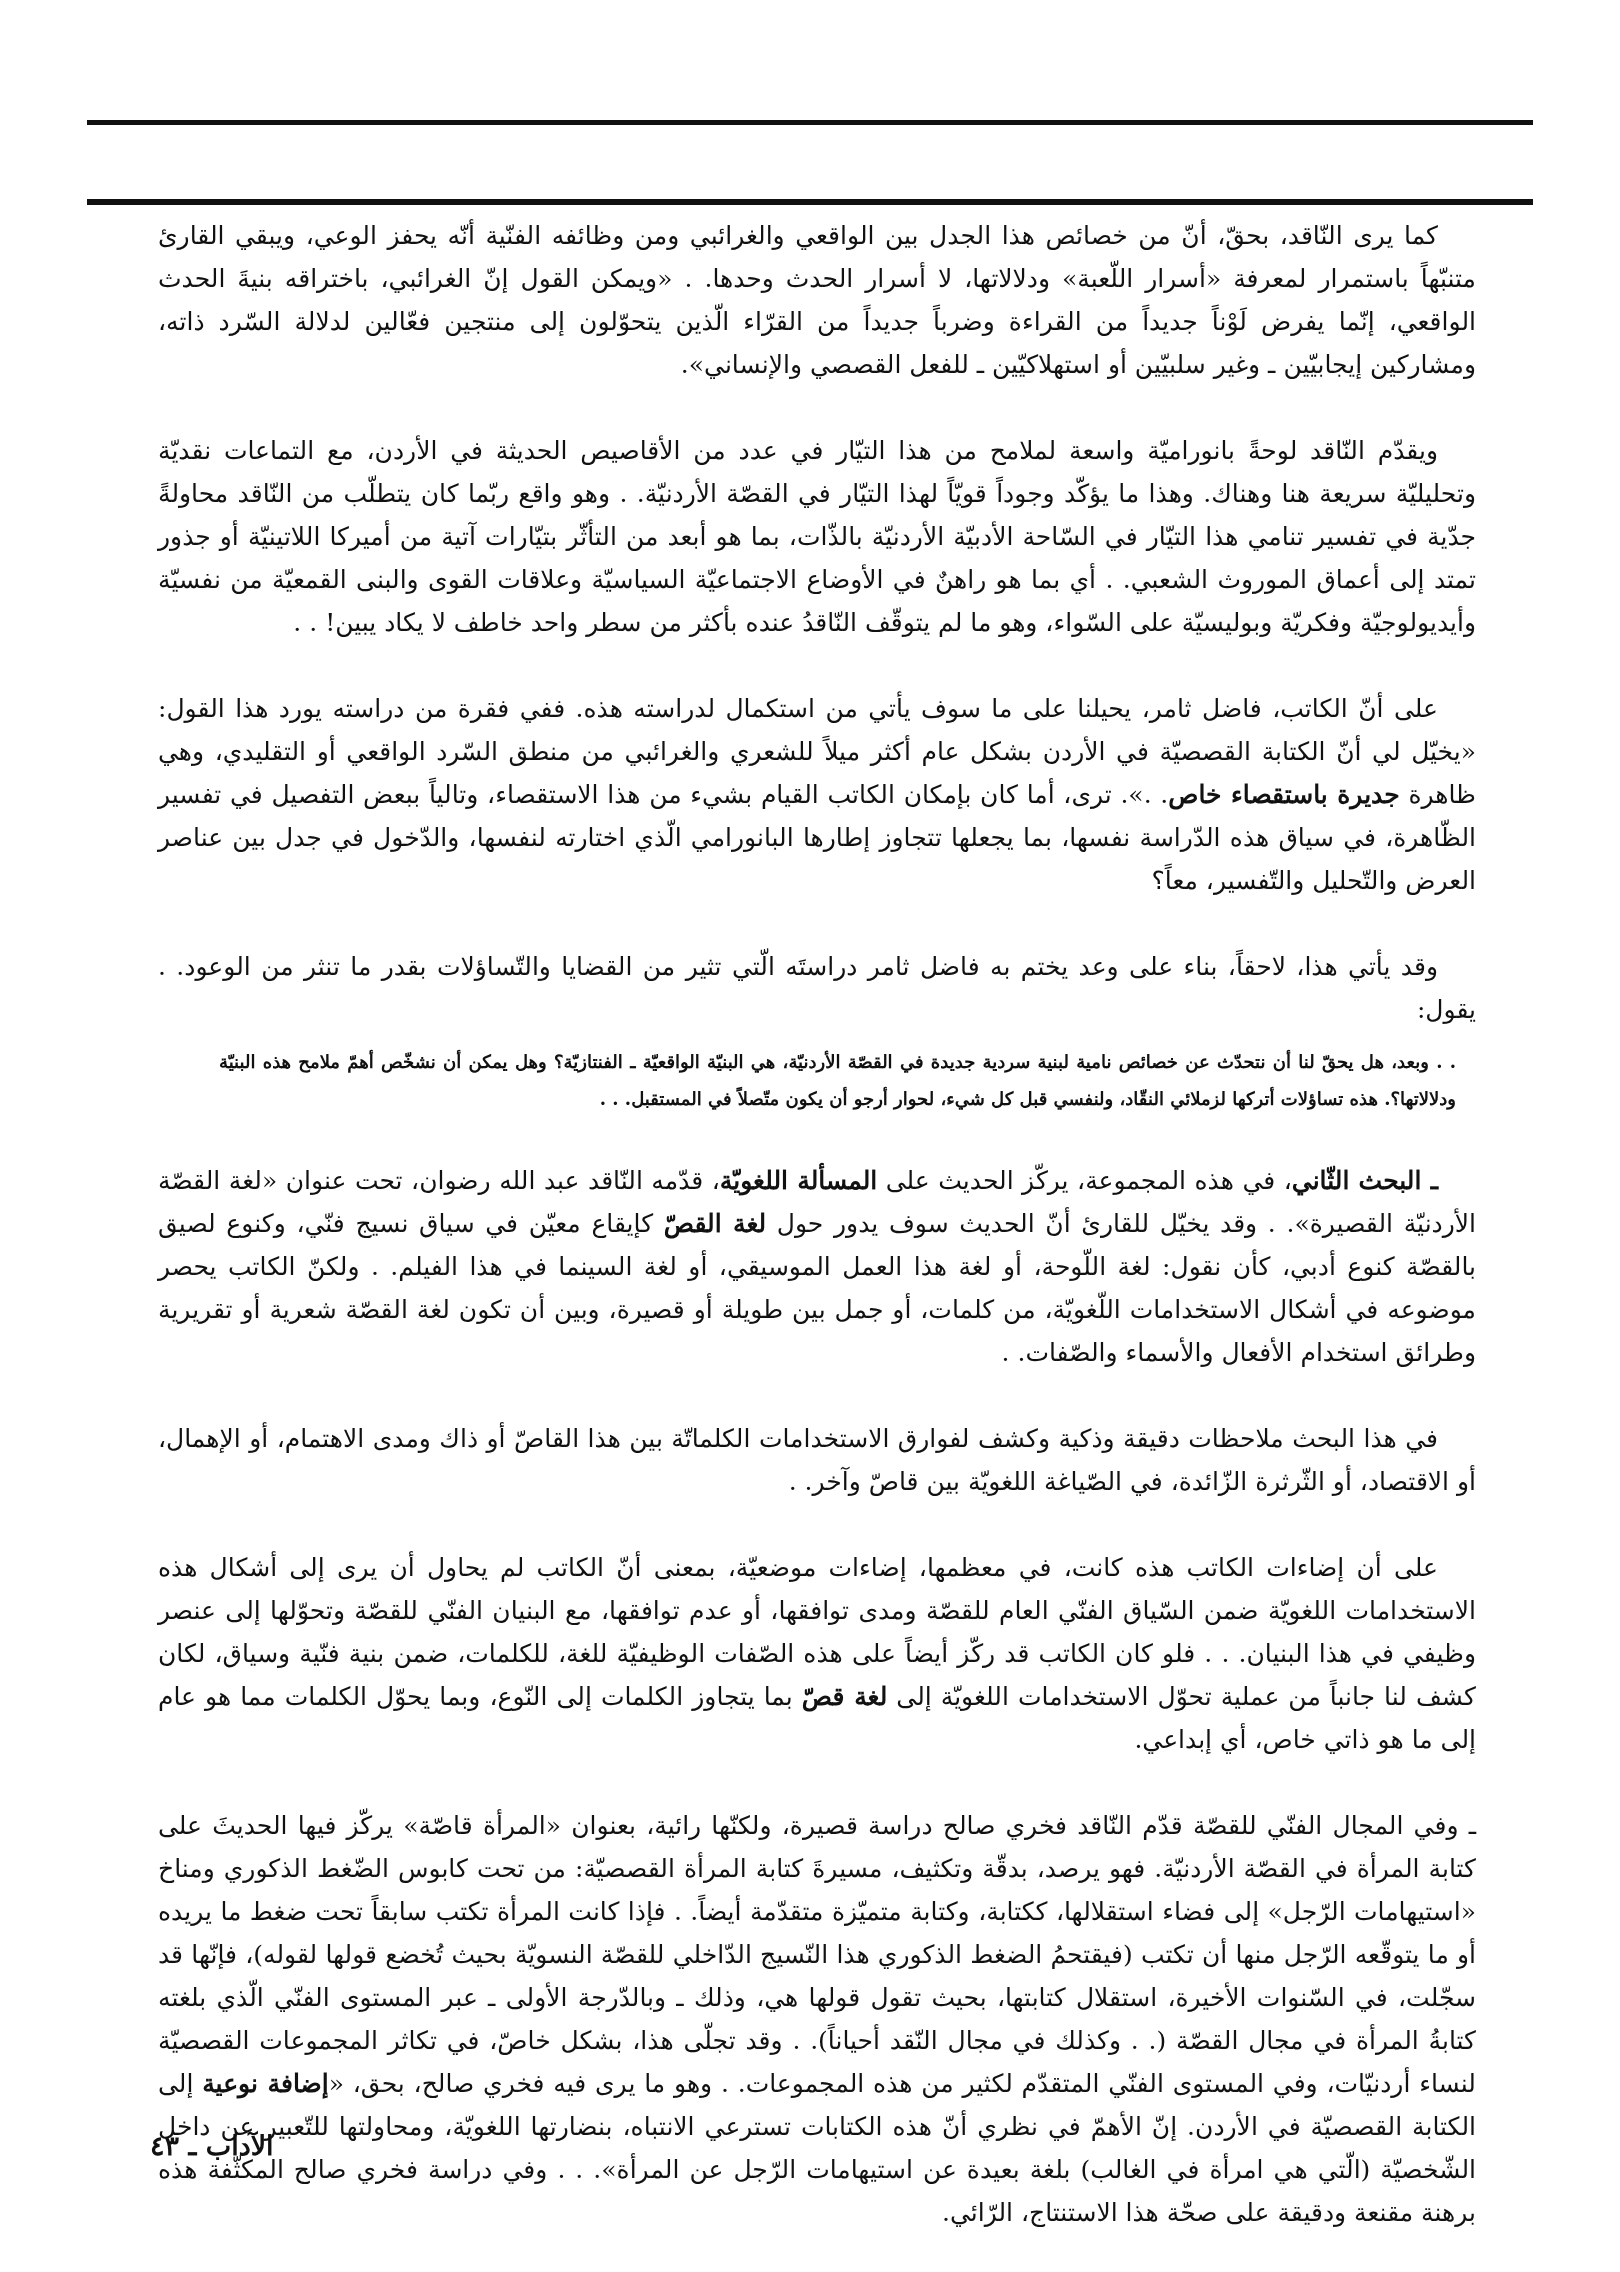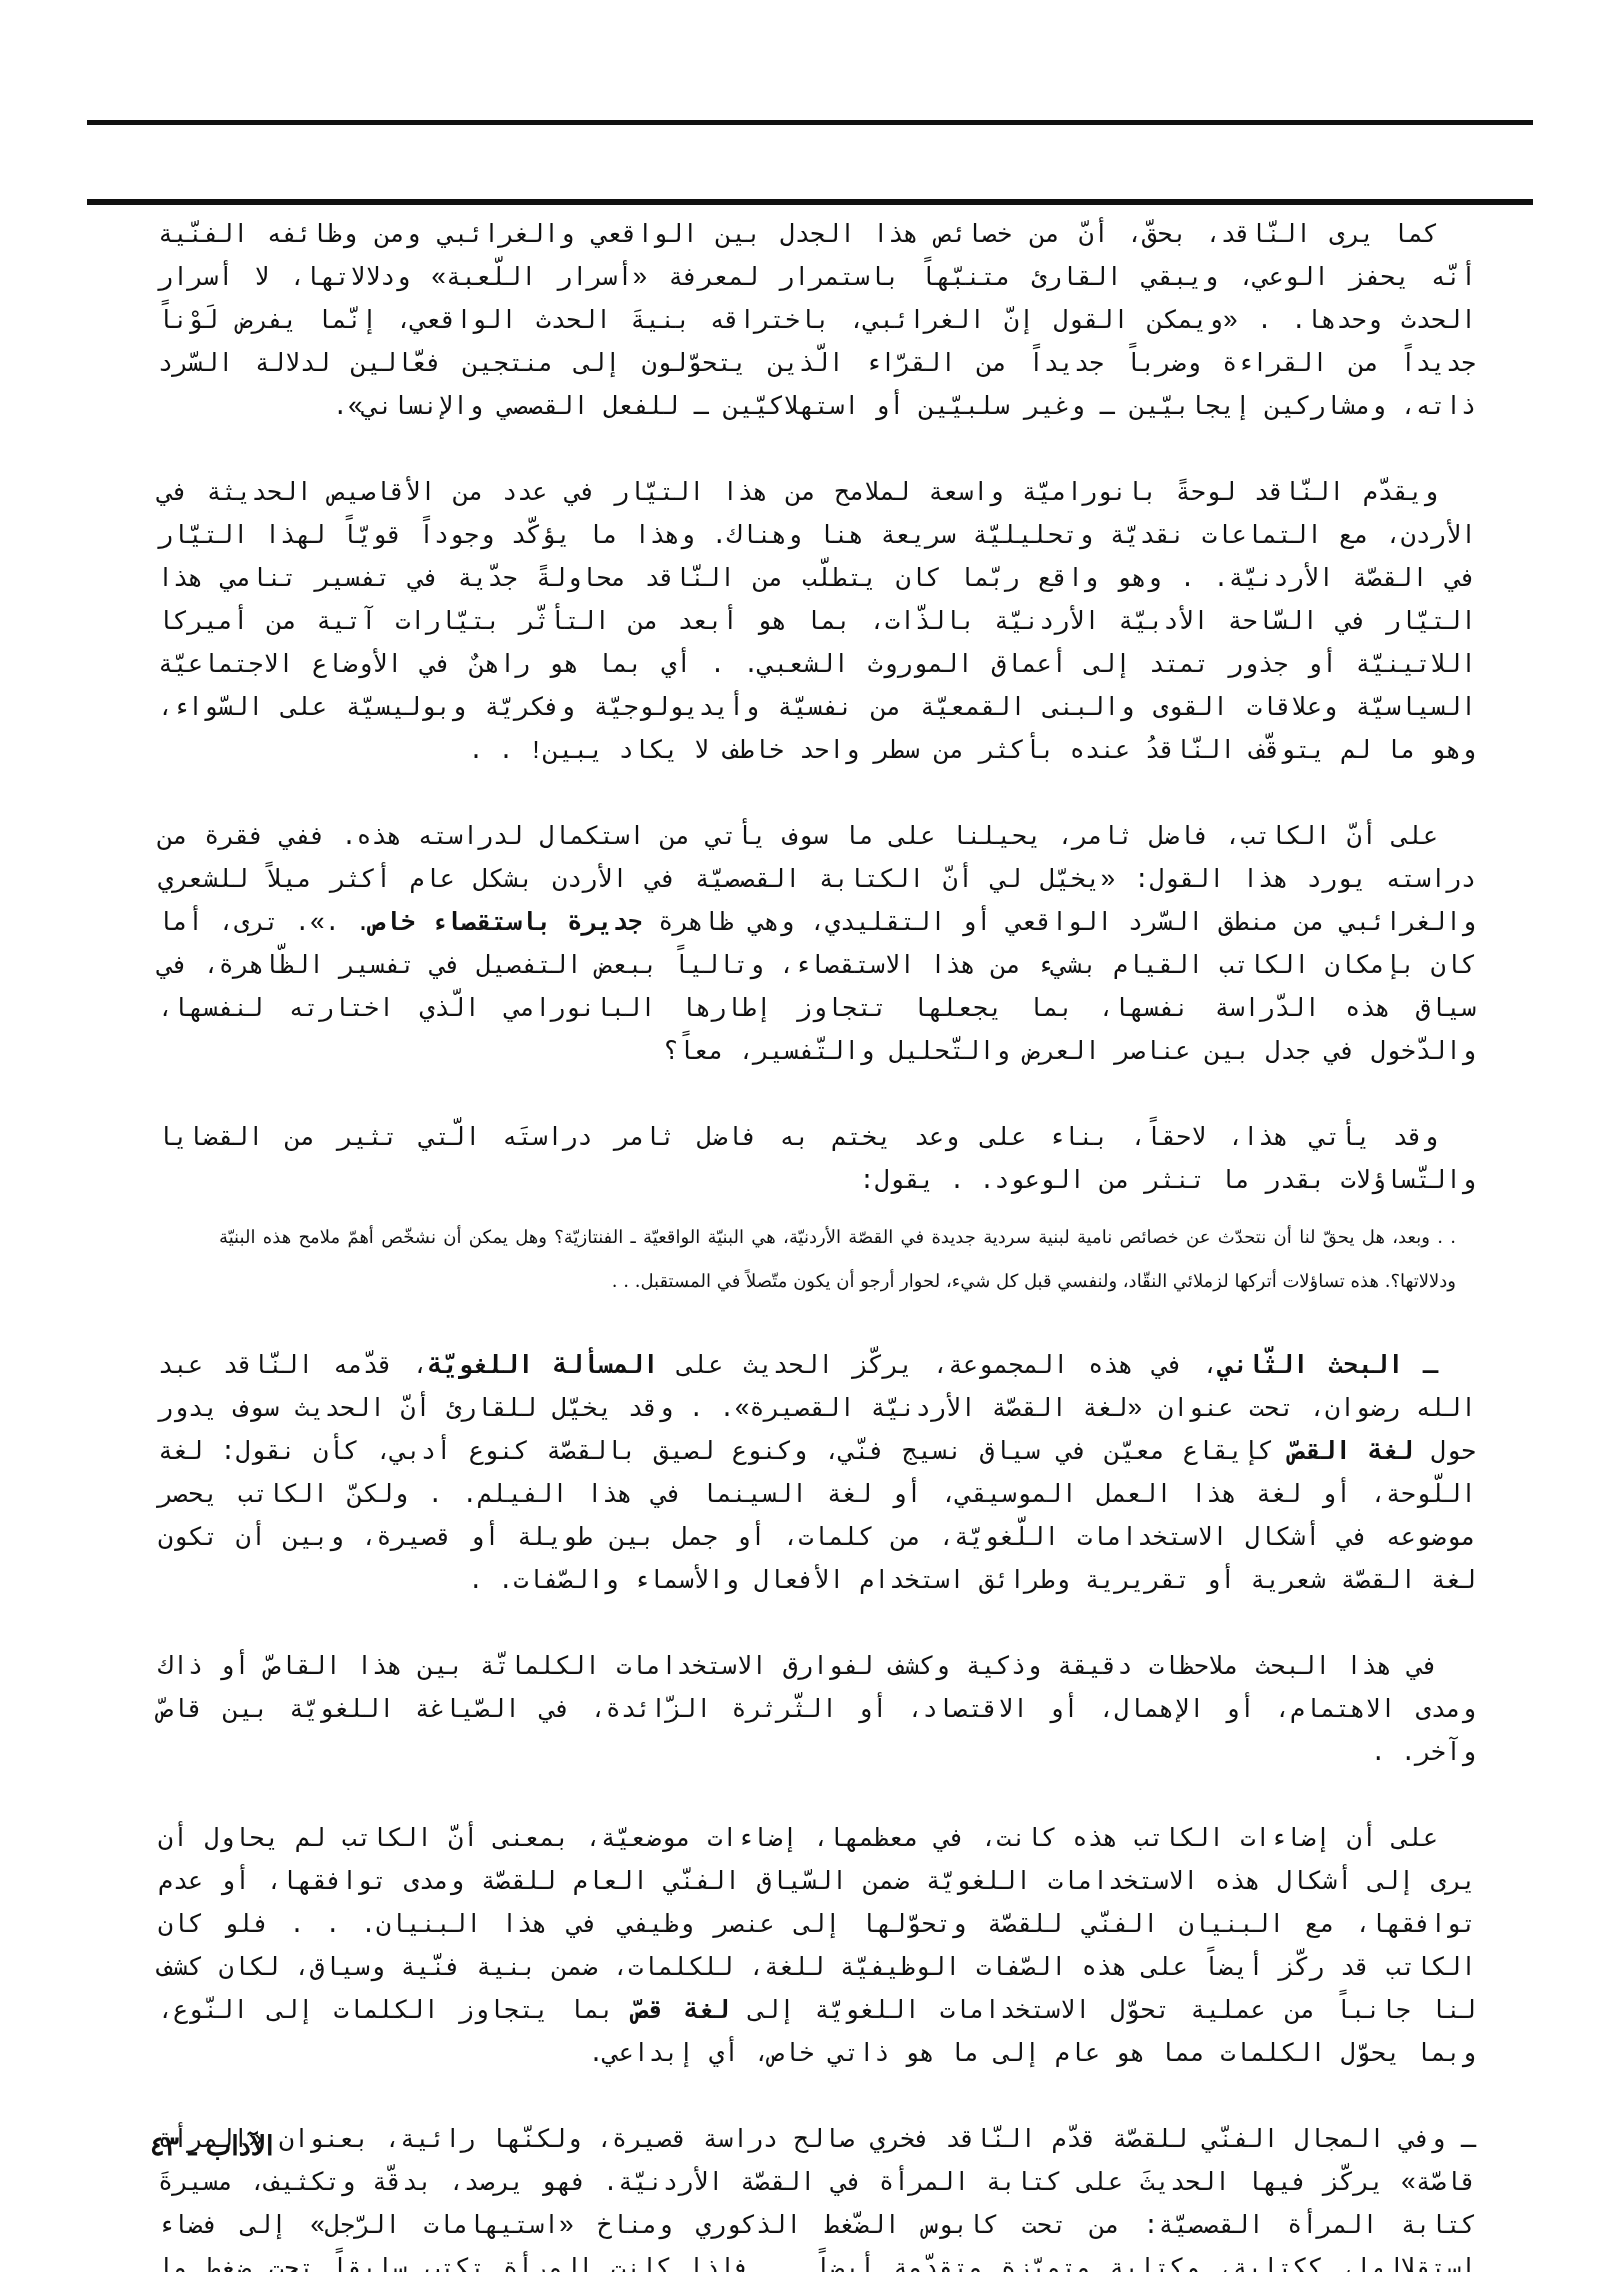--- a/index.html
+++ b/index.html
@@ -9,23 +9,23 @@
     color: #111111;
   }
   .rule { position: absolute; left: 87px; width: 1446px; height: 5.4px; background: #111; }
   .rule.top { top: 120px; }
   .rule.second { top: 199px; height: 6px; }
   .content {
     position: absolute; left: 158px; width: 1318px; top: 214px;
     direction: rtl; text-align: justify;
     font-size: 25px; line-height: 43px;
   }
-  .para { margin: 0 0 43px 0; text-indent: 38px; font-family: Liberation Mono, monospace; }
+  .para { margin: 0 0 43px 0; text-indent: 38px; }
   .quote {
-    font-size: 18px; line-height: 44px; font-weight: normal;
+    font-size: 18px; line-height: 37px; font-weight: bold;
     margin: 12px 0 42px 0; padding: 0 20px 0 61px;
     text-indent: 0;
   }
   b { font-weight: bold; }
   .footer {
     position: absolute; left: 150px; top: 2130px;
     direction: rtl; font-size: 27px; font-weight: bold;
   }
 </style>
 </head>

